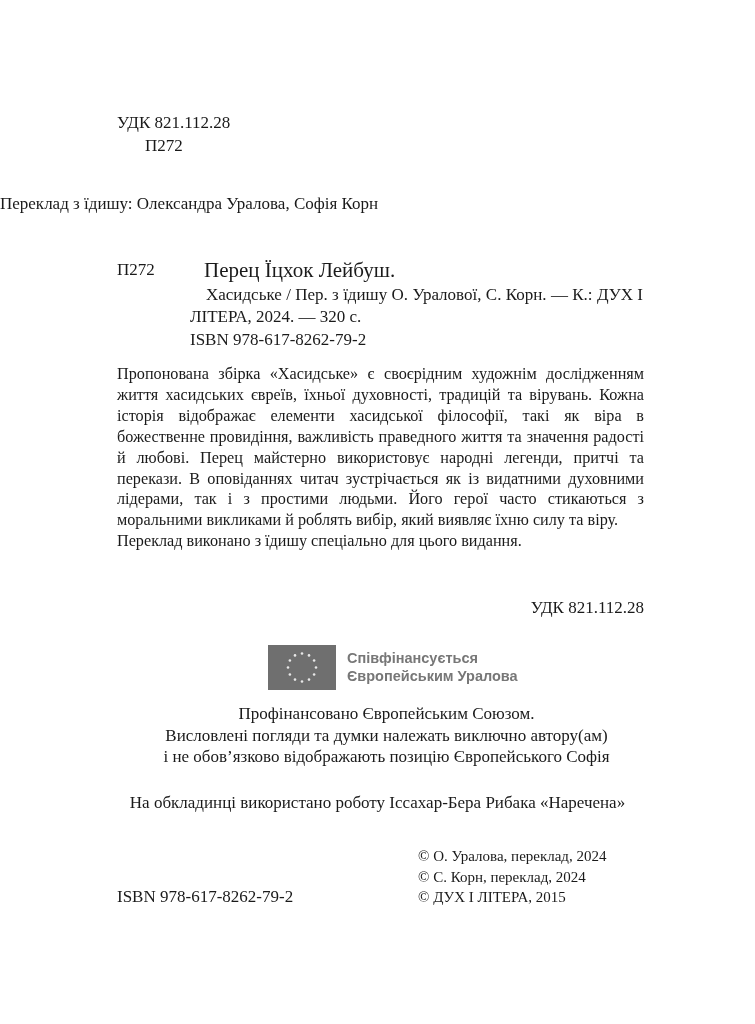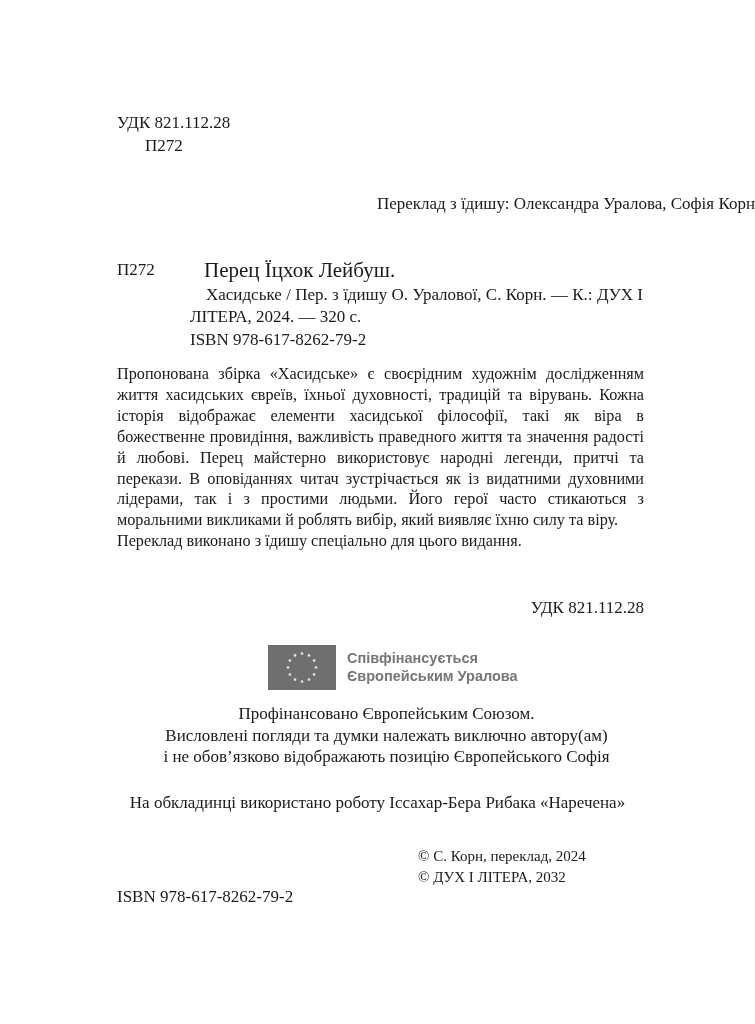--- a/index.html
+++ b/index.html
@@ -15,21 +15,21 @@
       font-family: "Liberation Serif", "DejaVu Serif", serif;
       color: #1a1a1a;
     }
     .abs { position: absolute; white-space: nowrap; margin-top: 12px; }
     .serif { font-family: "Liberation Serif", "DejaVu Serif", serif; }
     .sans { font-family: "Liberation Sans", "DejaVu Sans", sans-serif; }
 
     #udk-top { left: 117px; top: 101px; font-size: 17px; line-height: 20px; }
     #code-top { left: 145px; top: 124px; font-size: 17px; line-height: 20px; }
 
-    #translators { left: 0; width: 755px; top: 181px; font-size: 17px; line-height: 22px; text-align: right; }
+    #translators { left: 0; width: 755px; top: 181px; font-size: 17px; line-height: 22px; text-align: left; }
 
     #cat-code { left: 117px; top: 248px; font-size: 17px; line-height: 20px; }
     #cat-author { left: 204px; top: 248px; font-size: 21px; line-height: 20px; font-weight: normal; }
     #cat-desc {
       left: 190px; top: 272px; width: 453px;
       font-size: 17px; line-height: 22px;
       white-space: normal; text-align: justify; text-indent: 16px;
     }
     #cat-isbn { left: 190px; top: 318px; font-size: 17px; line-height: 20px; }
 
@@ -115,17 +115,18 @@
 
 <div class="abs serif" id="eu-statement">
   <div>Профінансовано Європейським Союзом.</div>
   <div>Висловлені погляди та думки належать виключно автору(ам)</div>
   <div>і не обов’язково відображають позицію Європейського Софія</div>
 </div>
 
 <div class="abs serif" id="cover-note">На обкладинці використано роботу Іссахар-Бера Рибака «Наречена»</div>
 
 <div class="abs serif" id="copyrights">
+  <div>© О. Уралова, переклад, 2024</div>
   <div>© С. Корн, переклад, 2024</div>
-  <div>© ДУХ І ЛІТЕРА, 2032</div>
+  <div>© ДУХ І ЛІТЕРА, 2015</div>
 </div>
 
 <div class="abs serif" id="isbn-bottom">ISBN 978-617-8262-79-2</div>
 
 </body></html>

